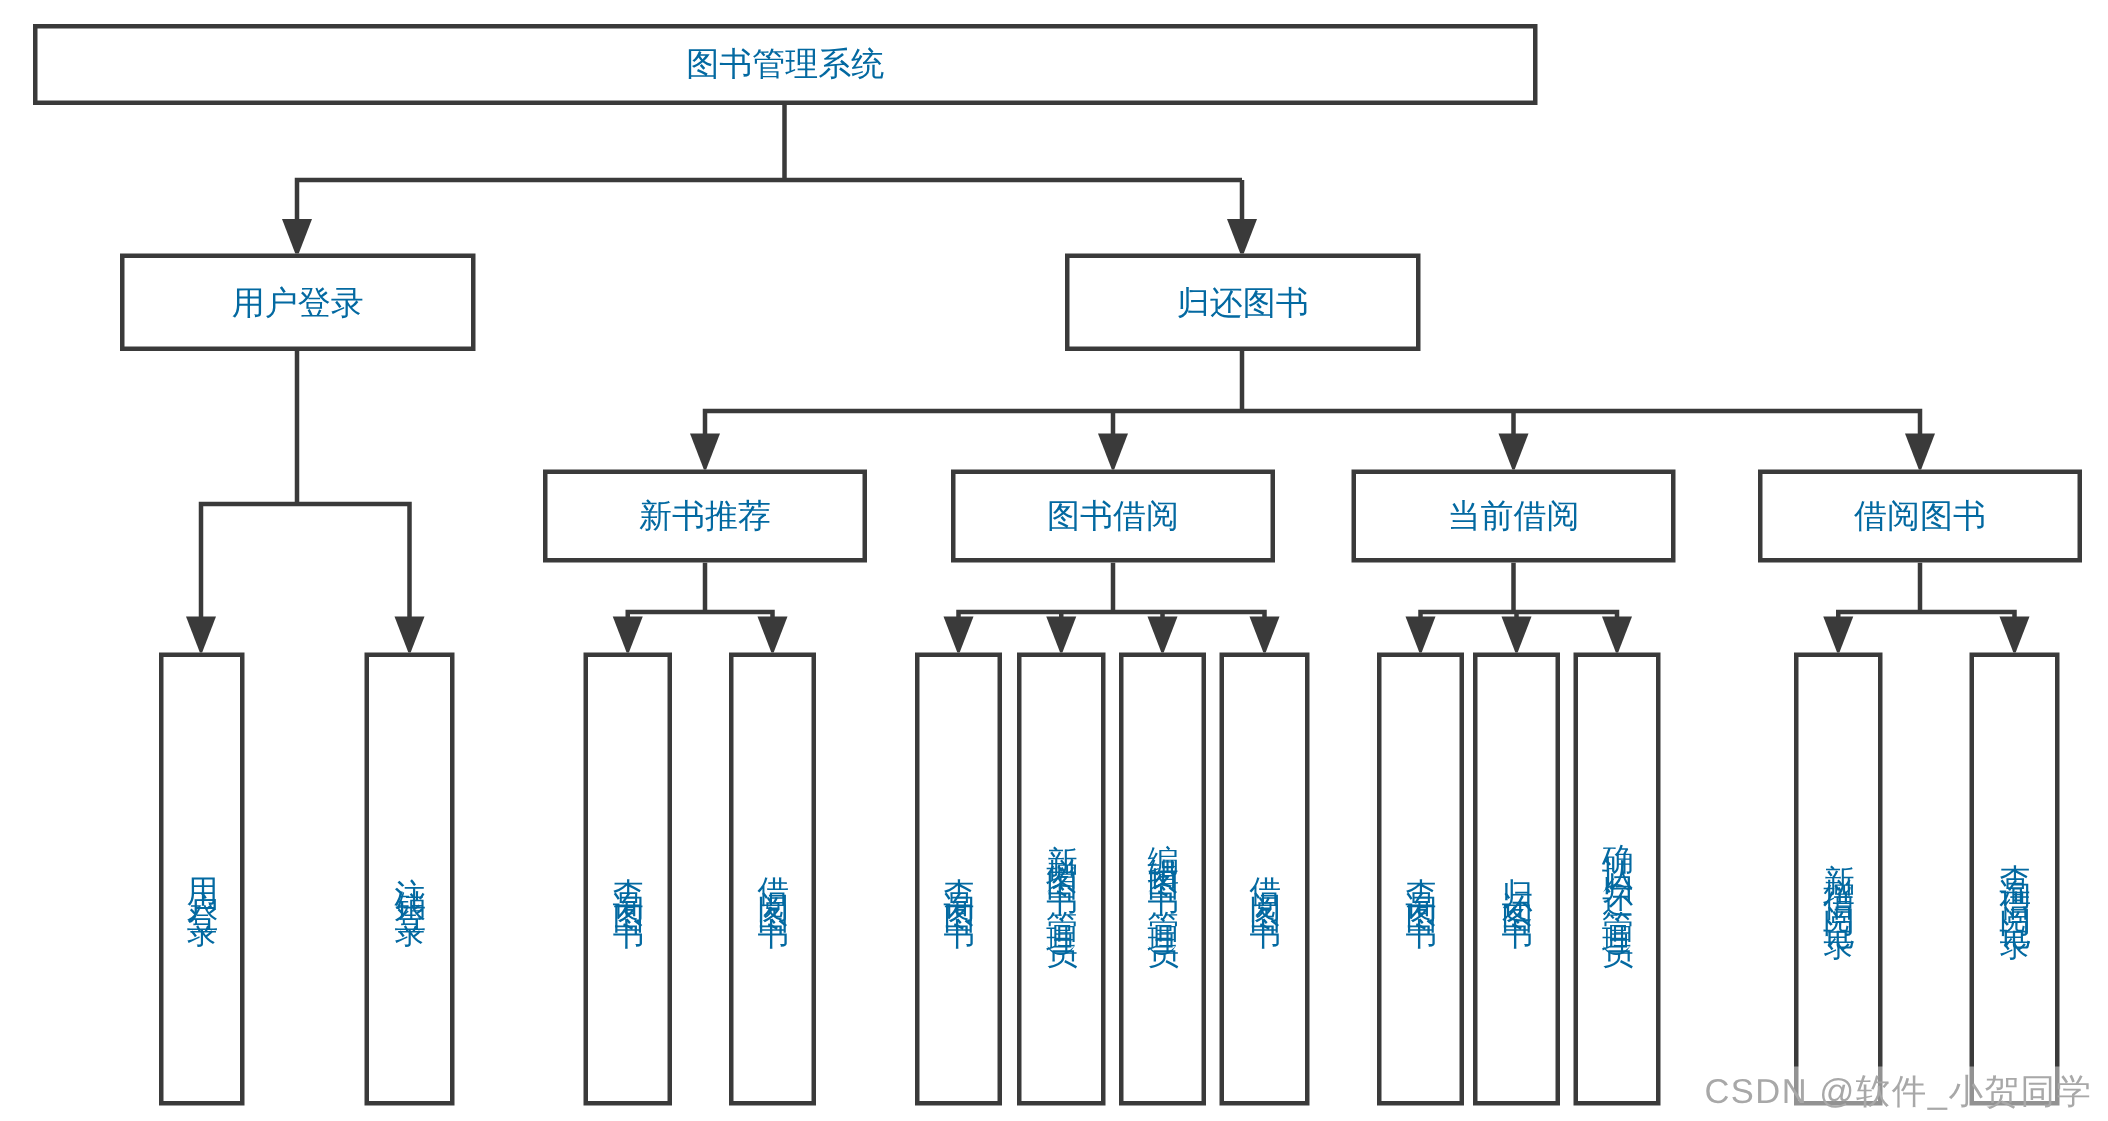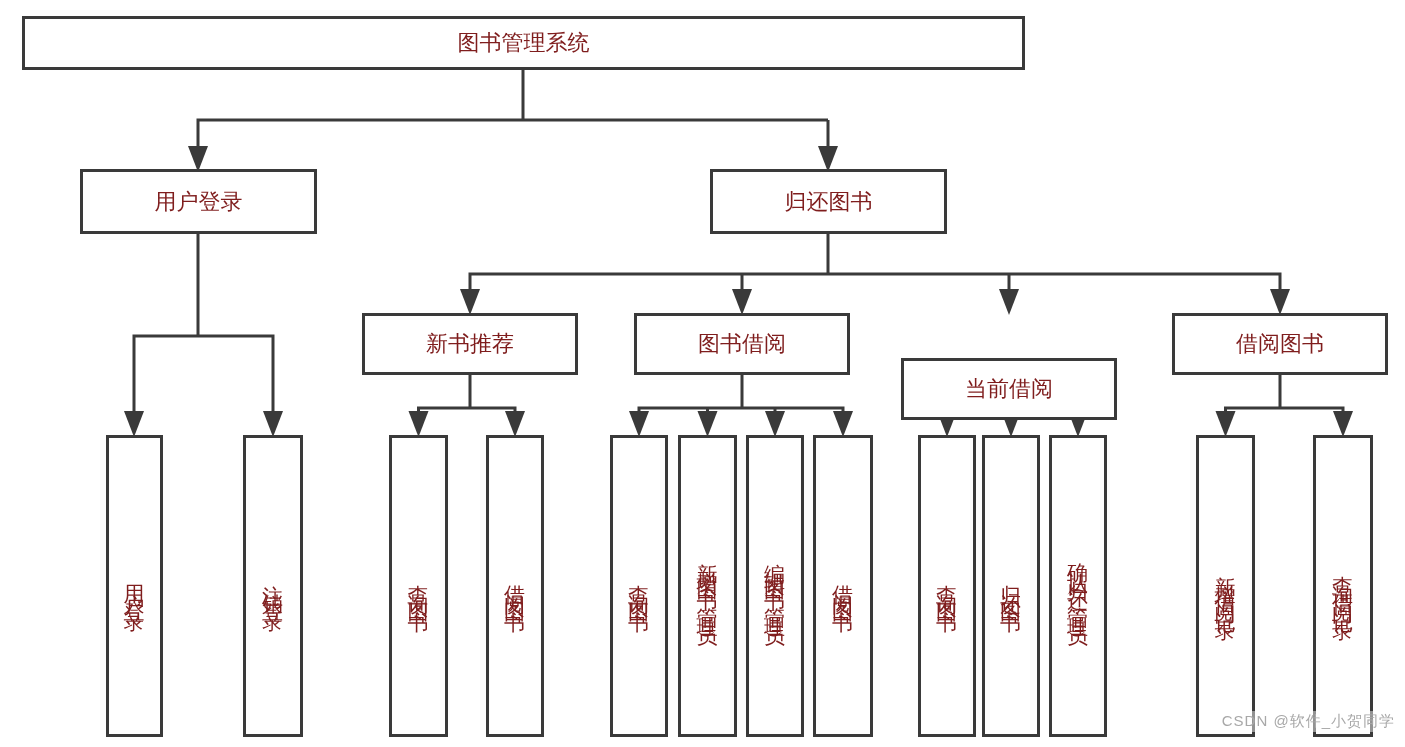--- a/index.html
+++ b/index.html
@@ -21,37 +21,37 @@
     width: 1405px; height: 747px;
   }
   .box {
     position: absolute;
     box-sizing: border-box;
     border: 3px solid #3a3a3a;
     background: #ffffff;
     display: flex;
     align-items: center;
     justify-content: center;
-    color: #7f1d1d;
+    color: #0369a1;
     font-size: 22px;
     line-height: 1;
     white-space: nowrap;
   }
   .vbox span {
     writing-mode: vertical-rl;
     text-orientation: mixed;
     font-size: 21px;
     letter-spacing: 9px;
     white-space: nowrap;
   }
   .watermark {
     position: absolute;
     top: 711px;
     right: 6px;
-    font-size: 15px;
+    font-size: 23px;
     color: #a8a8a8;
     background: rgba(255,255,255,0.45);
     padding: 1px 4px;
     letter-spacing: 1px;
     white-space: nowrap;
     text-align: right;
   }
   .conn {
     fill: none;
     stroke: #3a3a3a;
@@ -117,21 +117,21 @@
     </g>
   </svg>
 
   <div class="box" style="left:22px; top:16px; width:1003px; height:54px;">图书管理系统</div>
 
   <div class="box" style="left:80px; top:169px; width:237px; height:65px;">用户登录</div>
   <div class="box" style="left:710px; top:169px; width:237px; height:65px;">归还图书</div>
 
   <div class="box" style="left:362px; top:313px; width:216px; height:62px;">新书推荐</div>
   <div class="box" style="left:634px; top:313px; width:216px; height:62px;">图书借阅</div>
-  <div class="box" style="left:901px; top:313px; width:216px; height:62px;margin-top:45px;">当前借阅</div>
+  <div class="box" style="left:901px; top:313px; width:216px; height:62px;">当前借阅</div>
   <div class="box" style="left:1172px; top:313px; width:216px; height:62px;">借阅图书</div>
 
   <div class="box vbox" style="left:106px; top:435px; width:57px; height:302px;">
     <span>用户登录</span>
     </div>
   <div class="box vbox" style="left:243px; top:435px; width:60px; height:302px;">
     <span>注销登录</span>
     </div>
 
   <div class="box vbox" style="left:389px; top:435px; width:59px; height:302px;">

